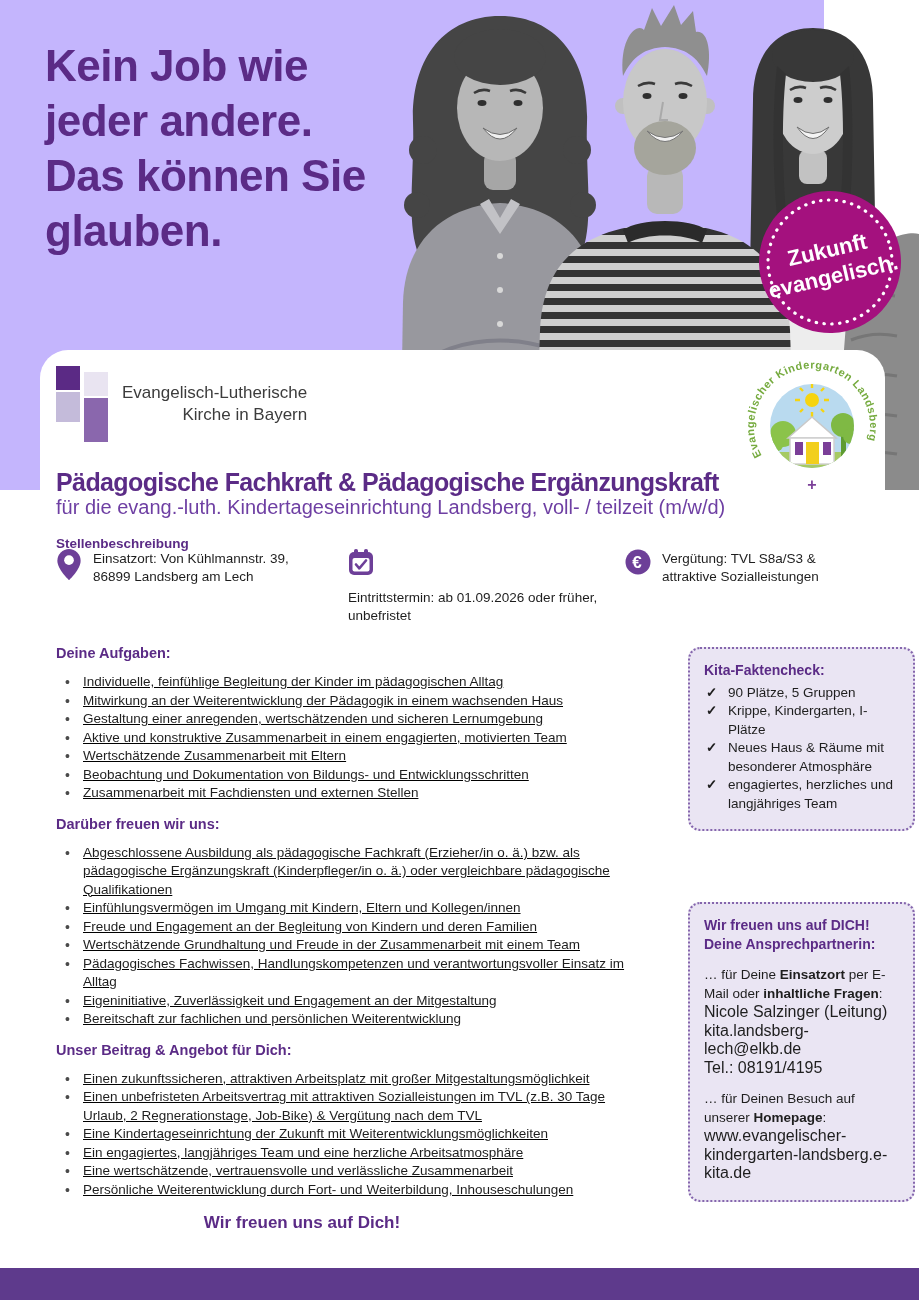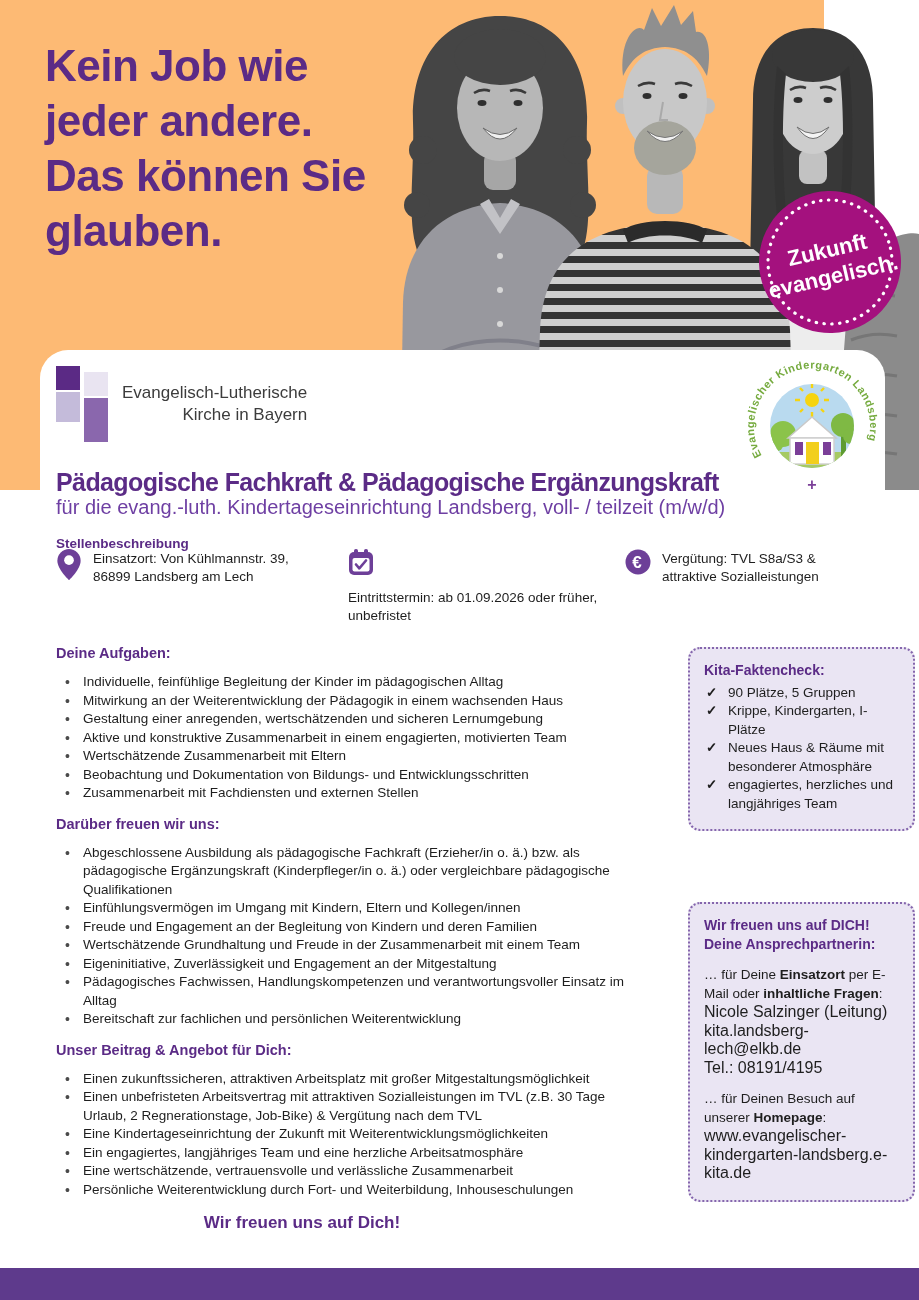--- a/index.html
+++ b/index.html
@@ -2,21 +2,21 @@
 <html><head>
 <meta charset="utf-8">
 <style>
   html,body{margin:0;padding:0;}
   body{
     width:919px;height:1300px;position:relative;overflow:hidden;
     background:#ffffff;
     font-family:"Liberation Sans", sans-serif;
   }
   
-  .header{position:absolute;left:0;top:0;width:824px;height:490px;background:#fdba74;}
+  .header{position:absolute;left:0;top:0;width:824px;height:490px;background:#c4b5fd;}
   .headline{position:absolute;left:45px;top:38px;font-size:44px;line-height:55px;
     font-weight:bold;color:#5b2b86;letter-spacing:-0.5px;}
   .photo{position:absolute;left:385px;top:0;width:534px;height:490px;}
   .badge{position:absolute;left:757px;top:189px;width:146px;height:146px;transform:rotate(-13deg);}
   
   .card{position:absolute;left:40px;top:350px;width:845px;height:918px;background:#ffffff;
     border-radius:28px 28px 0 0;}
   .elkb{position:absolute;left:16px;top:16px;display:flex;gap:14px;align-items:center;text-align:right;}
   .elkb-text{font-size:17px;line-height:22px;color:#3c3c3c;}
   .kiga{position:absolute;left:702px;top:6px;width:140px;height:140px;}
@@ -27,21 +27,21 @@
   .facts{position:absolute;left:16px;top:198px;display:flex;width:820px;}
   .fact{display:flex;gap:11px;}
   .fact:nth-child(1){width:292px;}
   .fact:nth-child(2){width:277px;flex-direction:column;}
   .fact:nth-child(3){width:250px;}
   .fact-icon{width:26px;flex:none;padding-top:1px;}
   .fact-text{font-size:13.5px;line-height:18px;color:#1e1e1e;padding-top:2px;padding-right:24px;}
   
   .leftcol{position:absolute;left:16px;top:295px;width:592px;}
   .leftcol h3{margin:0 0 7px 0;font-size:14.5px;color:#5b2b86;}
-  .leftcol ul{list-style:none;margin:12px 0 13px 0;padding:0;}
+  .leftcol ul{list-style:none;margin:12px 0 13px 0;padding:0;text-decoration:underline;}
   .leftcol li{position:relative;padding-left:27px;font-size:13.5px;line-height:18.5px;color:#1e1e1e;}
   .leftcol li::before{content:"•";position:absolute;left:9px;top:0;color:#4a4a4a;font-size:14px;}
   .closing{margin-top:14px;width:492px;text-align:center;font-size:17px;font-weight:bold;color:#5b2b86;}
   
   .box{position:absolute;left:648px;width:227px;background:#eae5f3;border:2px dotted #8566ad;
     border-radius:12px;padding:12px 14px;box-sizing:border-box;}
   .box-facts{top:297px;height:184px;}
   .box-contact{top:552px;height:300px;}
   .box h4{margin:0;font-size:14px;line-height:18.5px;color:#5b2b86;}
   .checklist{list-style:none;margin:4px 0 0 0;padding:0;}
@@ -227,22 +227,22 @@
         <li>Beobachtung und Dokumentation von Bildungs- und Entwicklungsschritten</li>
         <li>Zusammenarbeit mit Fachdiensten und externen Stellen</li>
       </ul>
 
     <h3>Darüber freuen wir uns:</h3>
     <ul>
         <li>Abgeschlossene Ausbildung als pädagogische Fachkraft (Erzieher/in o. ä.) bzw. als pädagogische Ergänzungskraft (Kinderpfleger/in o. ä.) oder vergleichbare pädagogische Qualifikationen</li>
         <li>Einfühlungsvermögen im Umgang mit Kindern, Eltern und Kollegen/innen</li>
         <li>Freude und Engagement an der Begleitung von Kindern und deren Familien</li>
         <li>Wertschätzende Grundhaltung und Freude in der Zusammenarbeit mit einem Team</li>
+        <li>Pädagogisches Fachwissen, Handlungskompetenzen und verantwortungsvoller Einsatz im Alltag</li>
         <li>Eigeninitiative, Zuverlässigkeit und Engagement an der Mitgestaltung</li>
-        <li>Pädagogisches Fachwissen, Handlungskompetenzen und verantwortungsvoller Einsatz im Alltag</li>
         <li>Bereitschaft zur fachlichen und persönlichen Weiterentwicklung</li>
       </ul>
 
     <h3>Unser Beitrag &amp; Angebot für Dich:</h3>
     <ul>
         <li>Einen zukunftssicheren, attraktiven Arbeitsplatz mit großer Mitgestaltungsmöglichkeit</li>
         <li>Einen unbefristeten Arbeitsvertrag mit attraktiven Sozialleistungen im TVL (z.B. 30 Tage Urlaub, 2 Regnerationstage, Job-Bike) &amp; Vergütung nach dem TVL</li>
         <li>Eine Kindertageseinrichtung der Zukunft mit Weiterentwicklungsmöglichkeiten</li>
         <li>Ein engagiertes, langjähriges Team und eine herzliche Arbeitsatmosphäre</li>
         <li>Eine wertschätzende, vertrauensvolle und verlässliche Zusammenarbeit</li>

